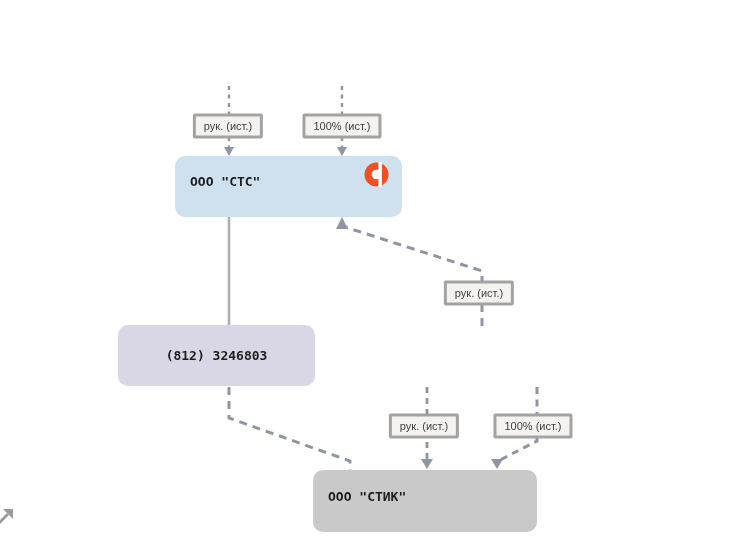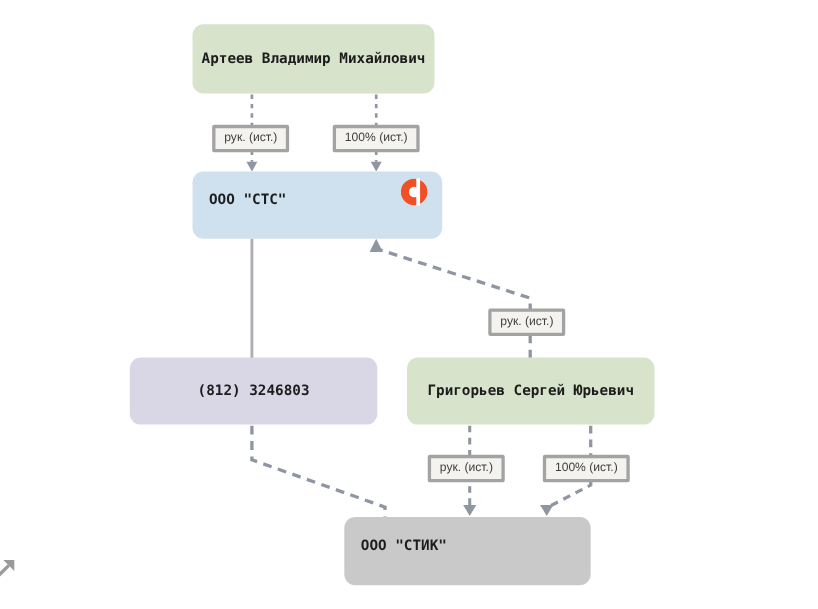--- a/index.html
+++ b/index.html
@@ -48,40 +48,34 @@
 
     <path d="M229 387 L229 418 L350 461 L350 470" stroke="#8f96a1" stroke-width="3" stroke-dasharray="8 6" fill="none"></path>
 
     <path d="M427 387 L427 459" stroke="#8f96a1" stroke-width="2.8" stroke-dasharray="6 5" fill="none"></path>
     <polygon points="421,459 433,459 427,469" fill="#8f96a1"></polygon>
 
     <path d="M537 387 L537 441 L500 460" stroke="#8f96a1" stroke-width="3" stroke-dasharray="7 5.5" fill="none"></path>
     <polygon points="491,459 503,459 497,469" fill="#8f96a1"></polygon>
   </svg>
 
-  <div class="node person" style="left:175px; top:22px; width:220px; height:63px;">
-    <span>Артеев Владимир Михайлович</span>
-  </div>
 
   <div class="node company-main left-text" style="left:175px; top:156px; width:227px; height:61px;">
     <span>ООО "СТС"</span>
     <svg class="org-icon" viewBox="-13 -13 26 26">
       <circle cx="0" cy="0" r="12.5" fill="#f14f24"></circle>
       <circle cx="0" cy="0" r="5" fill="#ffffff"></circle>
       <rect x="2" y="-13" width="3.6" height="26" fill="#ffffff"></rect>
     </svg>
   </div>
 
-  <div class="node phone" style="left:118px; top:325px; width:225px; height:61px;">
+  <div class="node phone" style="left:118px; top:325px; width:197px; height:61px;">
     <span>(812) 3246803</span>
   </div>
 
-  <div class="node person" style="left:370px; top:325px; width:225px; height:61px;">
-    <span>Григорьев Сергей Юрьевич</span>
-  </div>
 
   <div class="node company-gray left-text" style="left:313px; top:470px; width:224px; height:62px;">
     <span>ООО "СТИК"</span>
   </div>
 
   <div class="edge-label" style="left:228px; top:126px;">рук. (ист.)</div>
   <div class="edge-label" style="left:342px; top:126px;">100% (ист.)</div>
   <div class="edge-label" style="left:479px; top:293px;">рук. (ист.)</div>
   <div class="edge-label" style="left:424px; top:426px;">рук. (ист.)</div>
   <div class="edge-label" style="left:533px; top:426px;">100% (ист.)</div>

